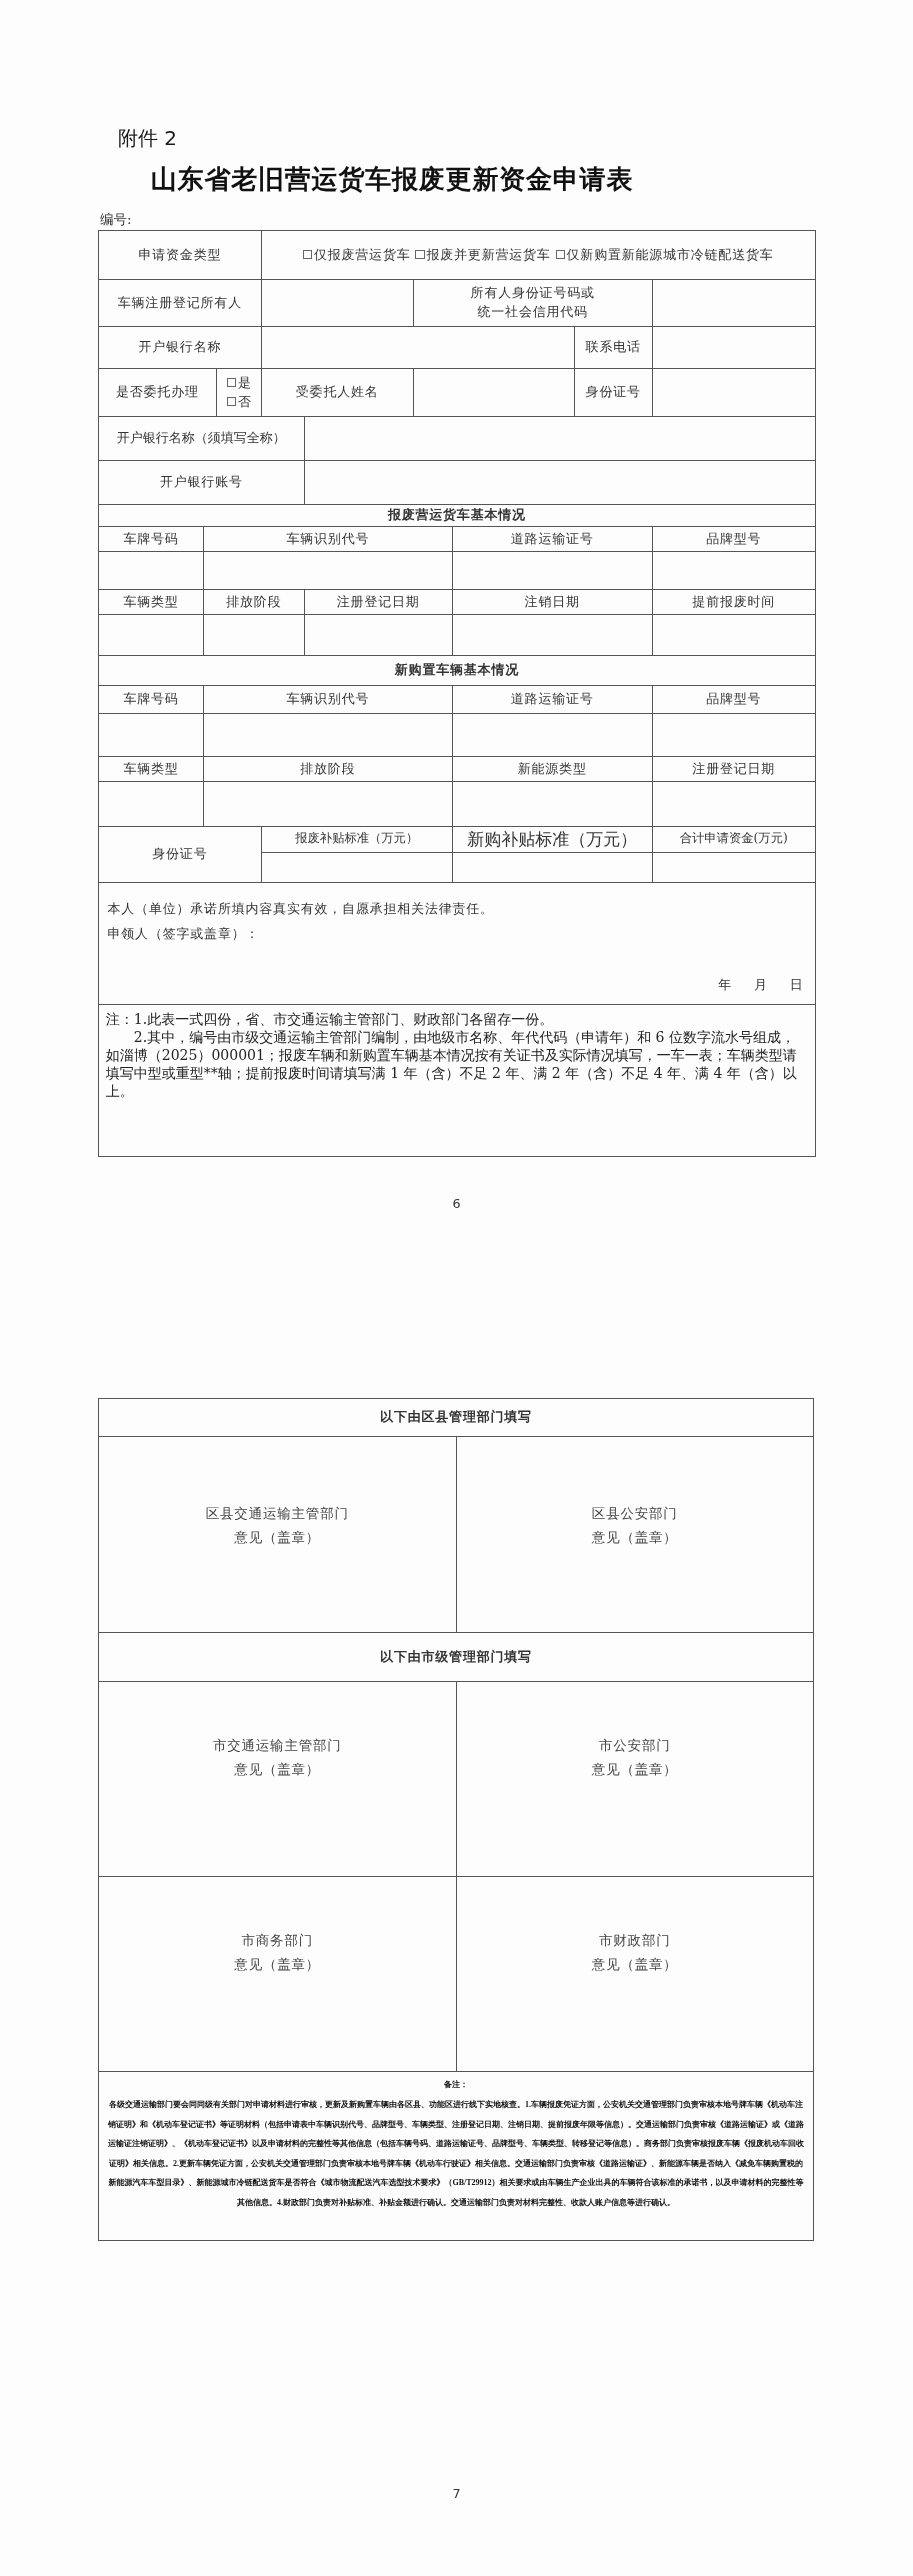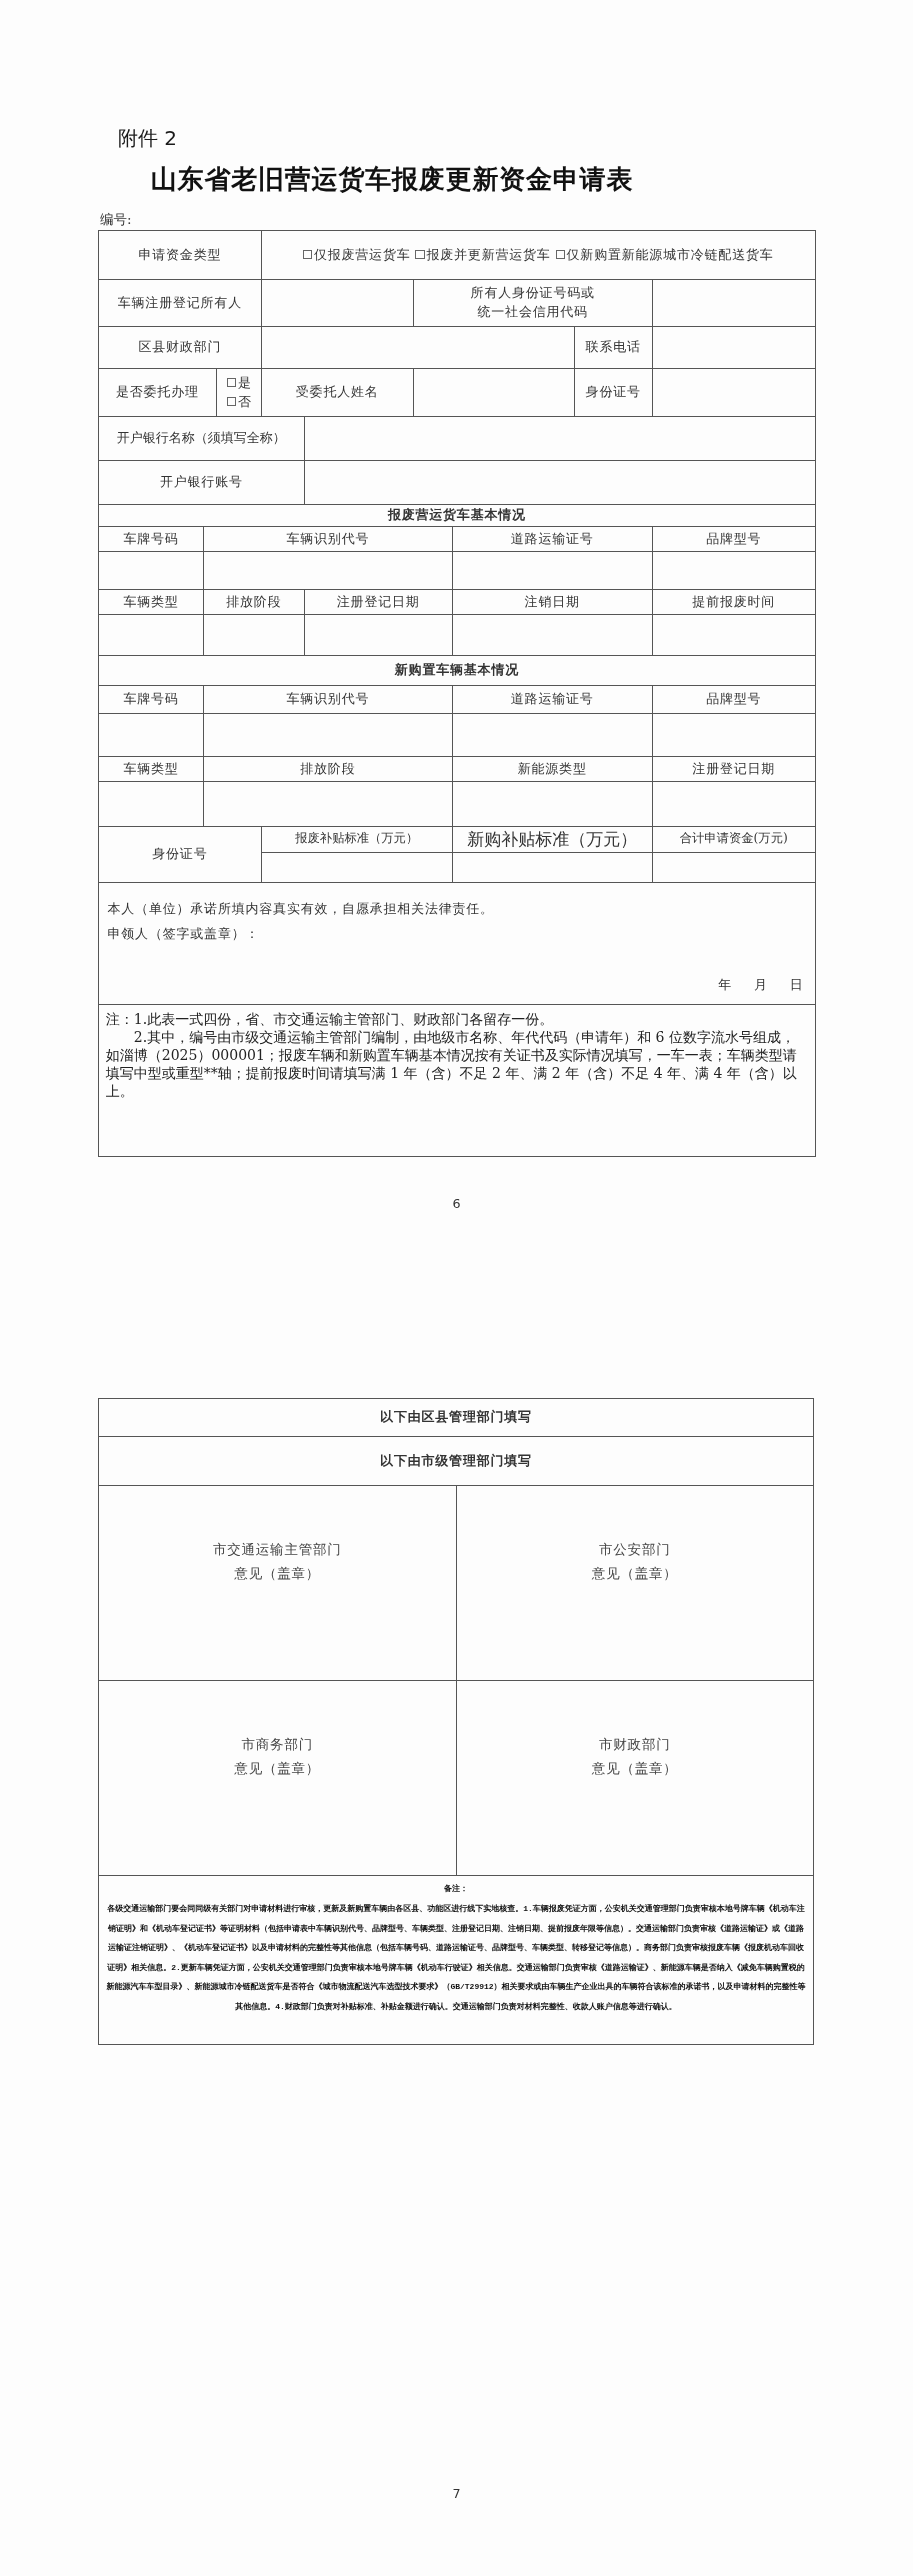--- a/index.html
+++ b/index.html
@@ -38,21 +38,21 @@
   .promise .date { position: absolute; right: 12px; bottom: 8.5px; word-spacing: 18.6px; letter-spacing: 0; }
 
   .notes { text-align: left !important; vertical-align: top !important; padding: 6.8px 6.8px !important; line-height: 1.28 !important; font-size: 14px !important; letter-spacing: 0 !important; color: #222 !important; }
   .notes p { margin: 0; }
   .notes .indent { text-indent: 2em; }
 
   .page-num { left: 0; width: 913px; text-align: center; font-size: 12.7px; color: #333; font-family: "DejaVu Sans", sans-serif; }
 
   td.opinion { height: 0.8px; }
   td.opinion .op-wrap { display: flex; flex-direction: column; align-items: center; justify-content: center; line-height: 1.75; font-size: 13.5px; color: #444; }
-  td.remarks { text-align: right; vertical-align: top !important; padding: 3.4px 6.8px !important; font-size: 8px !important; line-height: 2.45 !important; letter-spacing: 0 !important; color: #111 !important; font-weight: bold; font-family: Liberation Mono, monospace; }
+  td.remarks { text-align: right; vertical-align: top !important; padding: 3.4px 6.8px !important; font-size: 8px !important; line-height: 2.45 !important; letter-spacing: 0 !important; color: #111 !important; font-weight: bold; font-family: Liberation Serif, serif; }
 </style>
 </head>
 <body>
 
 <div class="abs attach-label">附件 2</div>
 <div class="abs doc-title">山东省老旧营运货车报废更新资金申请表</div>
 <div class="abs serial-label">编号:</div>
 
 <table class="form" style="left:98px; top:230px; width:716px;">
   <colgroup>
@@ -83,21 +83,21 @@
     <td colspan="3">车辆注册登记所有人</td>
     <td colspan="3" class="input-cell"></td>
     <td colspan="4">
       <span>所有人身份证号码或</span><br>
       <span>统一社会信用代码</span>
     </td>
     <td class="input-cell"></td>
   </tr>
 
   <tr style="height:42px;">
-    <td colspan="3">区县财政部门</td>
+    <td colspan="3">开户银行名称</td>
     <td colspan="6" class="input-cell"></td>
     <td>联系电话</td>
     <td class="input-cell"></td>
   </tr>
 
   <tr style="height:48px;">
     <td colspan="2">是否委托办理</td>
     <td class="left" style="padding-left:5px;">
       <span><span class="check"></span><span>是</span></span><br>
       <span><span class="check"></span><span>否</span></span>
@@ -209,20 +209,34 @@
 <table class="form" style="left:98px; top:1398px; width:716px;">
   <colgroup>
       <col style="width:50%">
       <col style="width:50%">
     </colgroup>
 
   <tbody>
       <tr style="height:38px;">
     <td colspan="2" class="section">以下由区县管理部门填写</td>
   </tr>
+  <tr style="height:196px;">
+    <td class="opinion">
+      <div class="op-wrap" style="padding-bottom:17px;">
+            <span>区县交通运输主管部门</span>
+            <span>意见（盖章）</span>
+          </div>
+    </td>
+    <td class="opinion">
+      <div class="op-wrap" style="padding-bottom:17px;">
+            <span>区县公安部门</span>
+            <span>意见（盖章）</span>
+          </div>
+    </td>
+  </tr>
 
   <tr style="height:49px;">
     <td colspan="2" class="section">以下由市级管理部门填写</td>
   </tr>
   <tr style="height:195px;">
     <td class="opinion">
       <div class="op-wrap" style="padding-bottom:42px;">
             <span>市交通运输主管部门</span>
             <span>意见（盖章）</span>
           </div>

